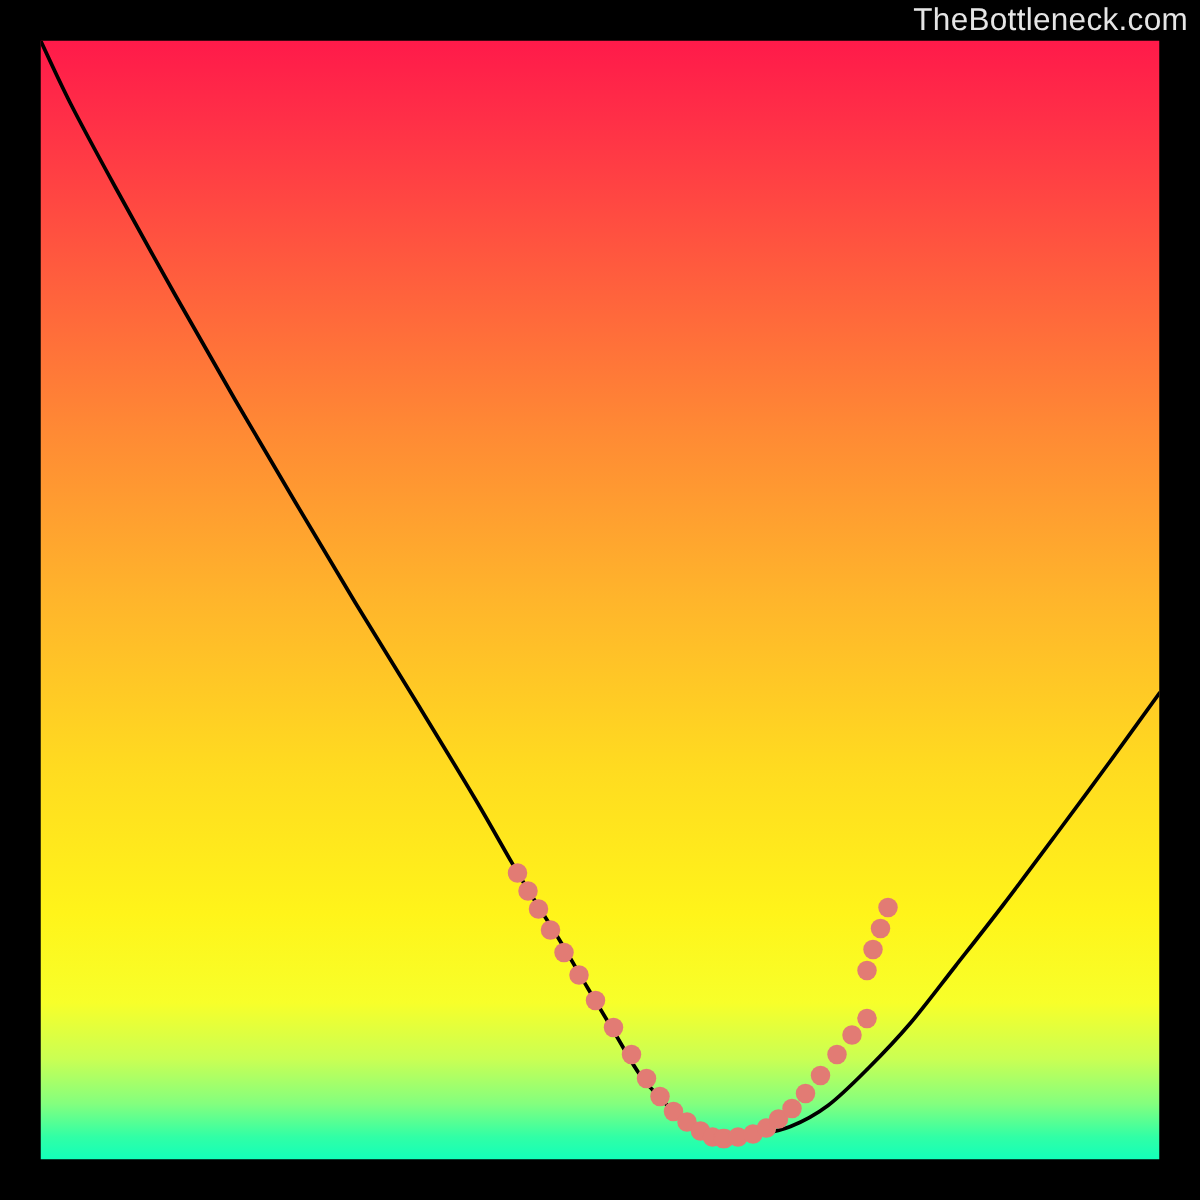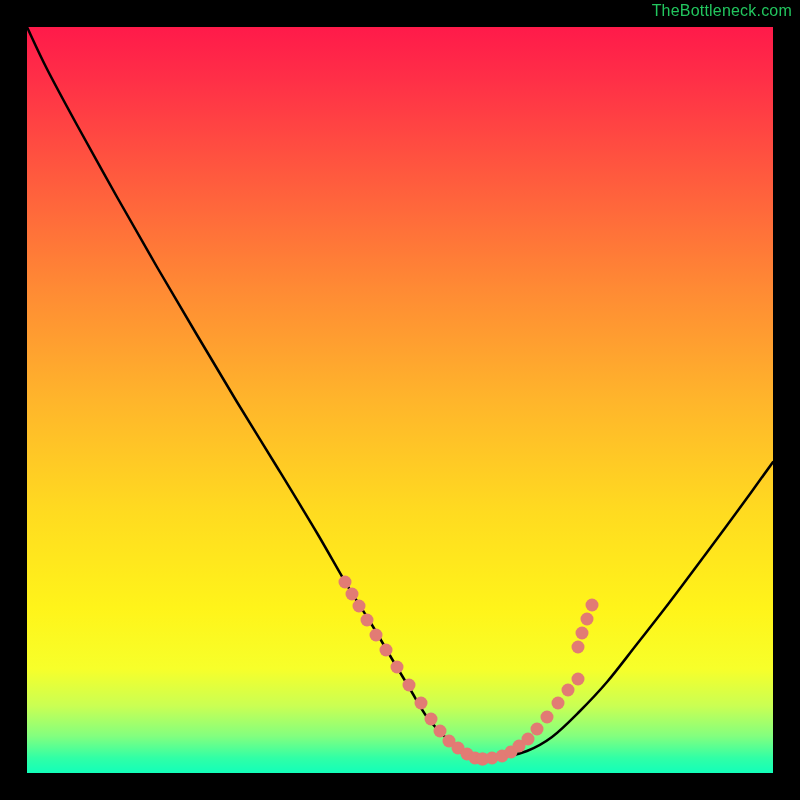--- a/index.html
+++ b/index.html
@@ -33,23 +33,23 @@
       #caff53 91%,
       #84ff7e 95%,
       #30ffa6 98%,
       #12ffba 100%
     );
   }
   .watermark {
     position: absolute;
     top: 2px;
     right: 8px;
-    color: #22c55e;
+    color: #e5e5e5;
     font-family: Arial, Helvetica, sans-serif;
-    font-size: 16px;
+    font-size: 21px;
     font-weight: 500;
     letter-spacing: 0.2px;
   }
   svg.plot {
     position: absolute;
     inset: 0;
     width: 746px;
     height: 746px;
   }
 </style>

